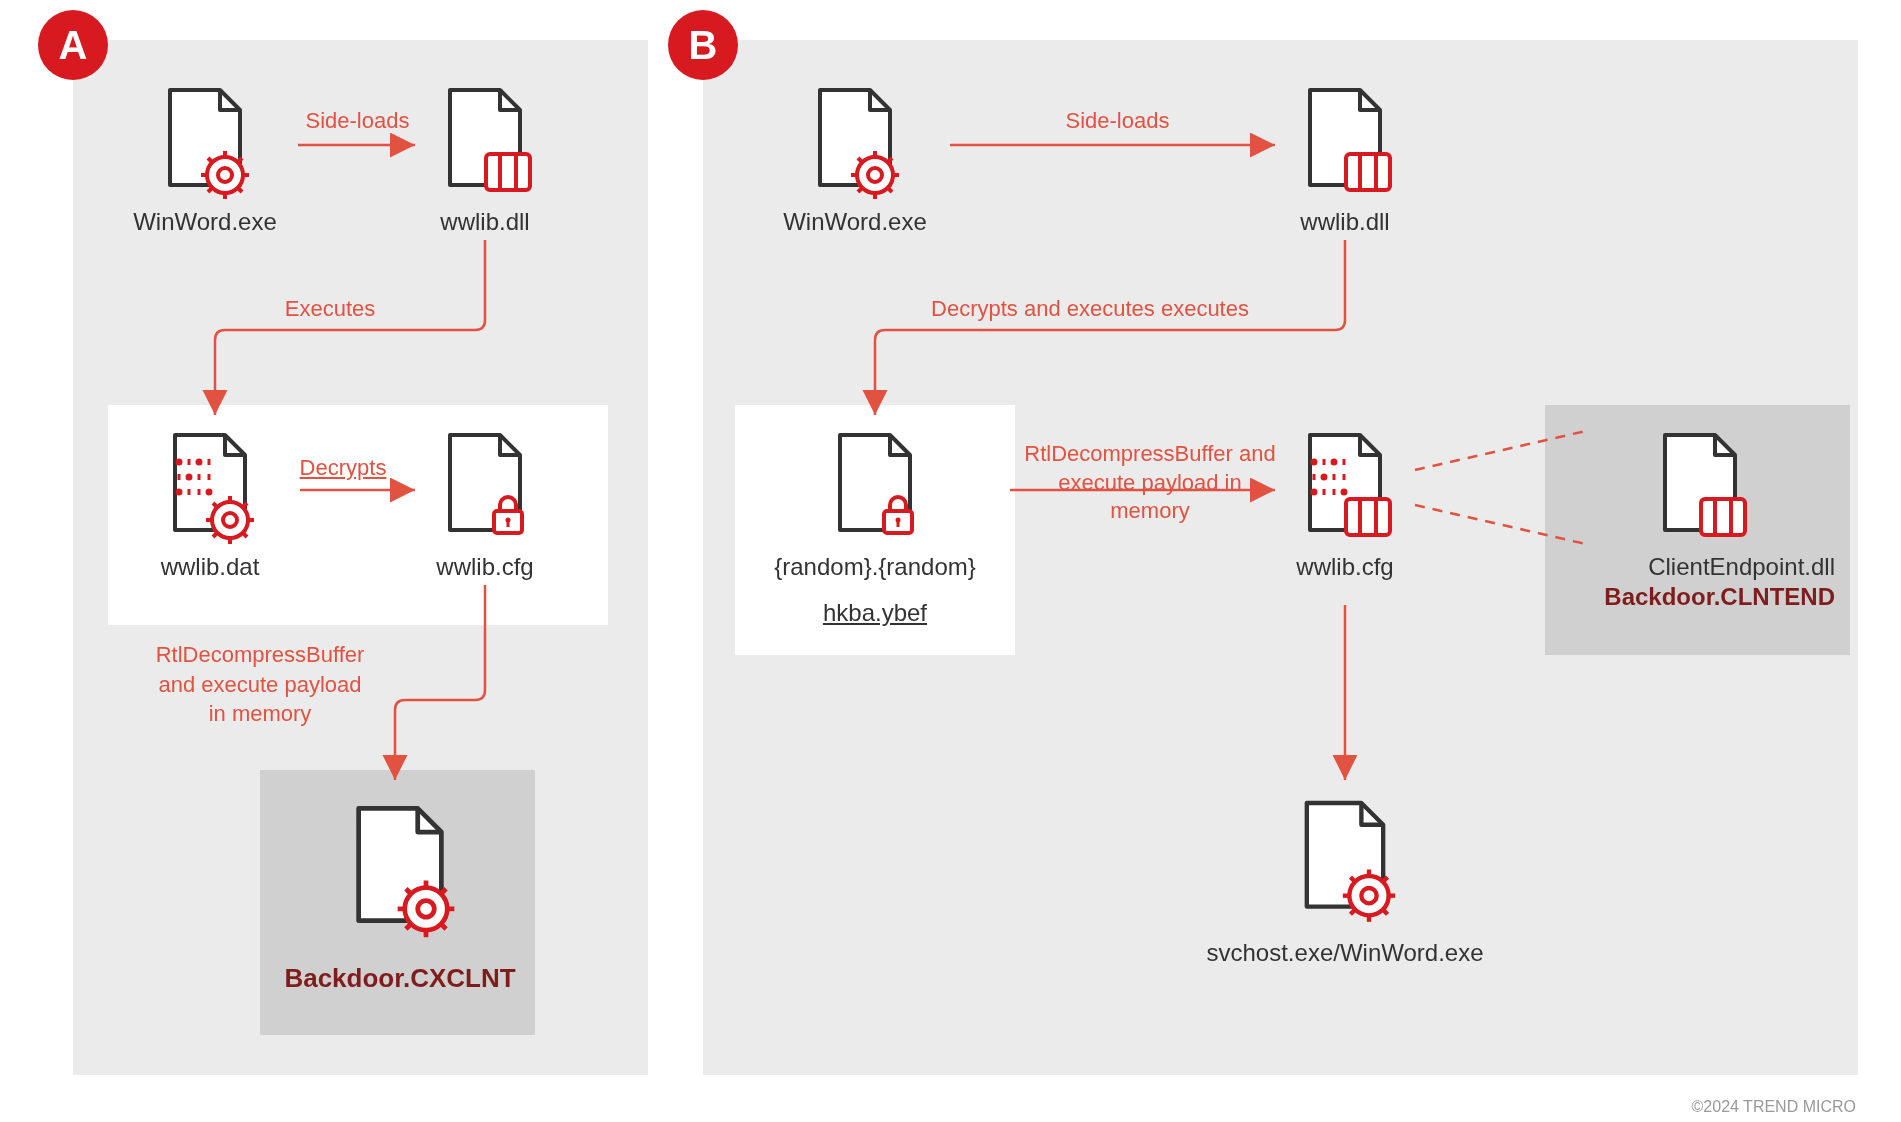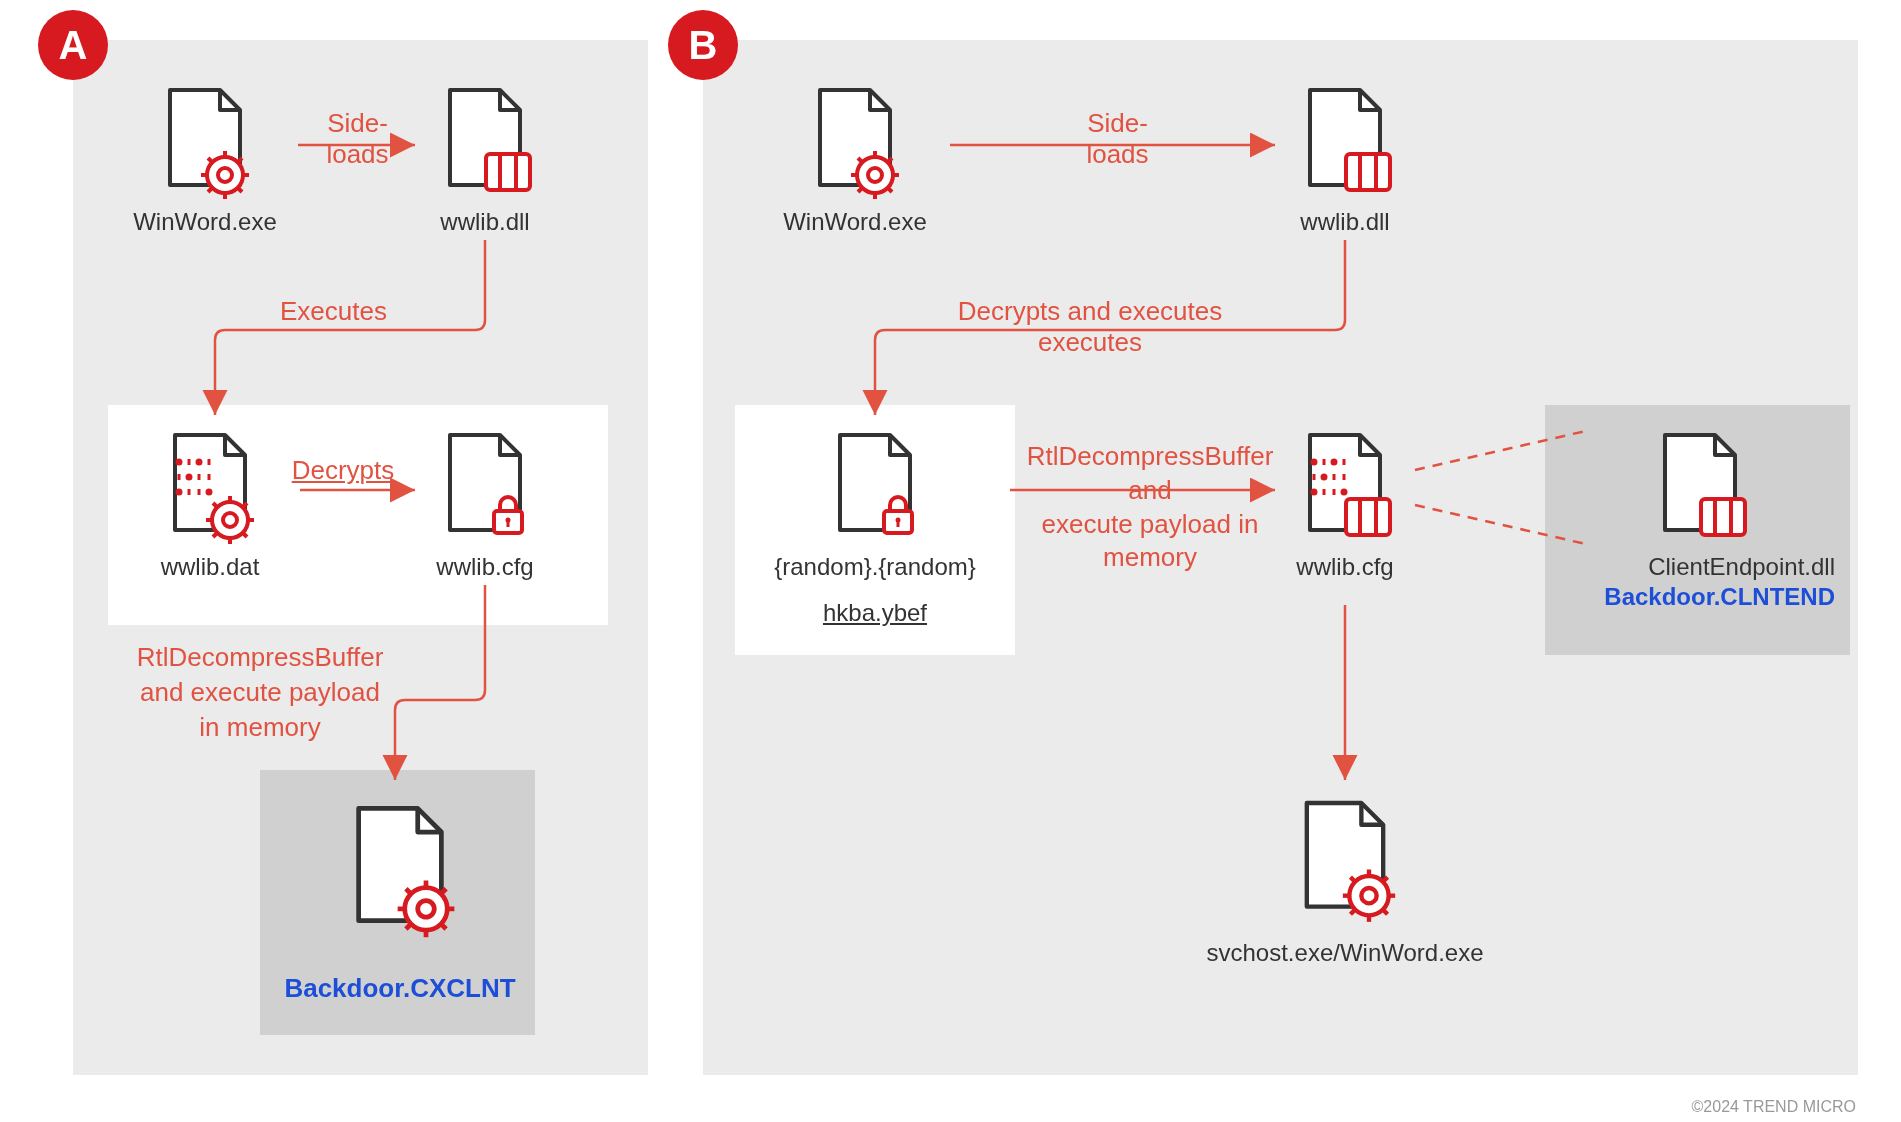--- a/index.html
+++ b/index.html
@@ -47,27 +47,27 @@
   .node {
     position: absolute;
     text-align: center;
   }
   .node-label {
     font-size: 24px;
     color: #333;
     margin-top: 8px;
   }
   .node-label-red {
-    color: #1d4ed8;
+    color: #7f1d1d;
     font-weight: 700;
   }
   .arrow-label {
     position: absolute;
     color: #e15241;
-    font-size: 26px;
+    font-size: 22px;
     text-align: center;
   }
   .sub-box {
     position: absolute;
     background: #fff;
   }
   .sub-box-shadow {
     position: absolute;
     background: #d0d0d0;
   }
@@ -206,21 +206,21 @@
   <div class="node-label">wwlib.cfg</div>
 </div>
 
 <div class="node" style="left:275px; top:795px; width:250px;">
   <svg class="icon" width="130" height="145" viewBox="0 0 110 120">
     <use href="#file-outline" x="10" y="5"></use>
     <g transform="translate(77,95)">
         <use href="#gear-red"></use>
       </g>
   </svg>
-  <div class="node-label node-label-red" style="font-size:26px;margin-top:33px;">Backdoor.CXCLNT</div>
+  <div class="node-label node-label-red" style="font-size:26px;margin-top:23px;">Backdoor.CXCLNT</div>
 </div>
 
 <div class="node" style="left:770px; top:80px; width:170px;">
   <svg class="icon" width="110" height="120" viewBox="0 0 110 120">
     <use href="#file-outline" x="10" y="5"></use>
     <g transform="translate(75,95)">
         <use href="#gear-red"></use>
       </g>
   </svg>
   <div class="node-label">WinWord.exe</div>

